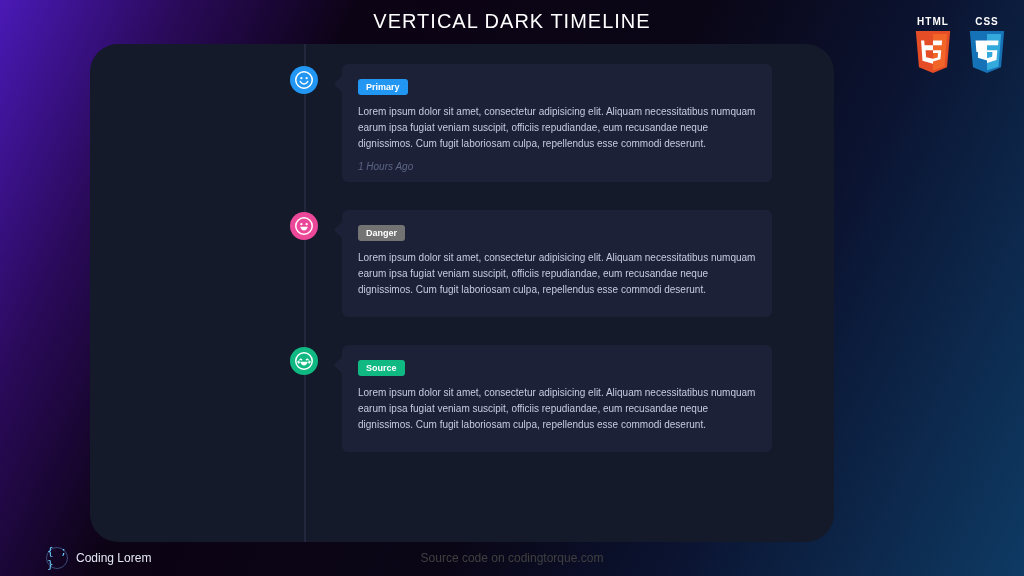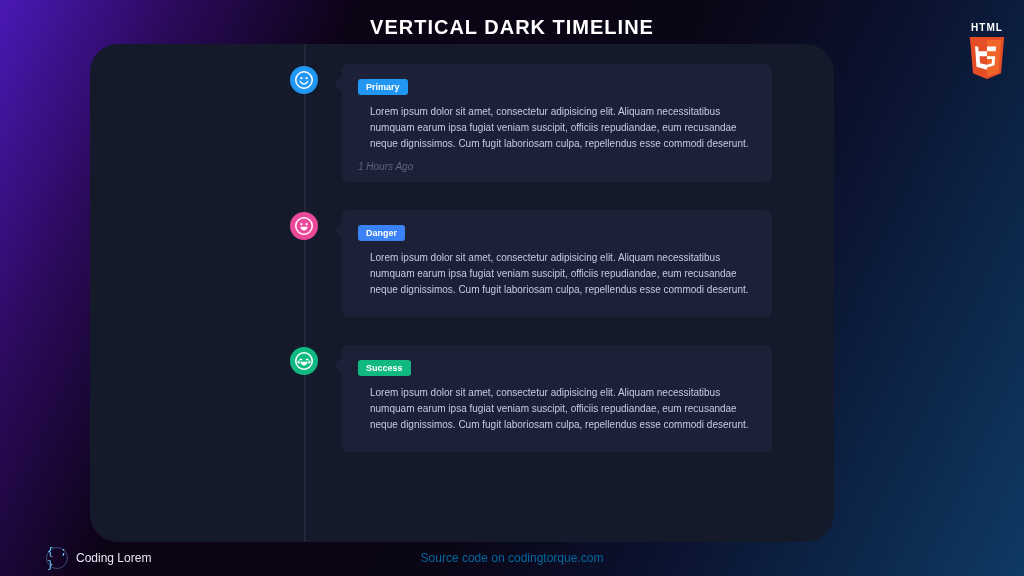--- a/index.html
+++ b/index.html
@@ -6,30 +6,30 @@
   html, body { width: 1024px; height: 576px; overflow: hidden; }
   body {
     font-family: "Segoe UI", Arial, sans-serif;
     background: linear-gradient(115deg, #4a19b6 0%, #2a0a5a 14%, #0c0314 28%, #0a0616 55%, #0b1330 72%, #0e3a63 100%);
     color: #e4e7ef;
     position: relative;
   }
 
   .title {
     text-align: center;
-    font-weight: 700;
+    font-weight: 400;
     font-size: 20px;
     letter-spacing: 1px;
-    padding-top: 16px;
+    padding-top: 10px;
     color: #ffffff;
   }
 
   .tech-badges {
     position: absolute;
-    top: 22px;
+    top: 16px;
     right: 14px;
     display: flex;
     gap: 8px;
   }
   .tech-badge { width: 46px; display: flex; flex-direction: column; align-items: center; gap: 2px; }
   .tech-badge .lbl { font-size: 10px; font-weight: 800; letter-spacing: 1px; color: #fff; }
   .tech-badge svg { width: 42px; height: 48px; }
 
   .panel {
     position: absolute;
@@ -101,21 +101,20 @@
     padding: 3px 8px;
     border-radius: 3px;
     color: #fff;
     margin-bottom: 9px;
   }
   .body-text {
     font-size: 10px;
     line-height: 1.6;
     color: #c6cbe0;
     margin-bottom: 9px;
-    margin-left: 12px;
   }
   .time {
     font-size: 10px;
     color: #5c6483;
     font-style: italic;
   }
 
   .footer {
     position: absolute;
     bottom: 6px;
@@ -134,36 +133,44 @@
     gap: 8px;
     font-size: 12px;
     color: #e6e8f5;
   }
   .footer-brand .logo {
     width: 22px; height: 22px; border: 1.5px solid #3b4c7a; border-radius: 50%;
     display: flex; align-items: center; justify-content: center;
     font-size: 11px; color: #6ad1ff;
     font-family: monospace;
   }
-  .footer-center { font-size: 12px; color: #0369a1; }
+  .footer-center { font-size: 12px; color: #404040; }
 </style>
 </head>
 <body>
 
 <div class="title">VERTICAL DARK TIMELINE</div>
 
 <div class="tech-badges">
   <div class="tech-badge">
     <span class="lbl">HTML</span>
     <svg viewBox="0 0 44 50">
       <path fill="#E44D26" d="M4 2h36l-3.3 38L22 46 7.3 40z"></path>
       <path fill="#F16529" d="M22 5v38l12-3.5L36.8 5z"></path>
       <path fill="#fff" d="M22 12H12.8l.4 5H22v5h-7.8l.6 7.5L22 31v5.2l-11-3.1L9.5 12H22zm0 0h9.5l-.4 5H22v-5zm0 10h8.6l-.8 9.5L22 33.8V31l4.9-1.4.4-4.6H22v-5z"></path>
     </svg>
   </div>
+  <div class="tech-badge">
+    <span class="lbl">CSS</span>
+    <svg viewBox="0 0 44 50">
+      <path fill="#1572B6" d="M4 2h36l-3.3 38L22 46 7.3 40z"></path>
+      <path fill="#33A9DC" d="M22 5v38l12-3.5L36.8 5z"></path>
+      <path fill="#fff" d="M10 12h24l-.4 5H22v5h10.8l-.9 10.3L22 35.5v-5.1l5.4-1.5.3-4.9H10.9L10 12zm2.5 12H22v5h-4.5l-.2-2.5 4.7 1.3v5.1l-9.5-2.9z"></path>
+    </svg>
+  </div>
 </div>
 
 <div class="panel">
   <div class="timeline">
 
     <div class="item">
       <div class="icon-circle" style="background:#2196f3">
         <svg viewBox="0 0 24 24">
             <circle cx="12" cy="12" r="11" fill="none" stroke="#fff" stroke-width="2"></circle>
             <circle cx="8.5" cy="9.5" r="1.5"></circle>
@@ -181,37 +188,37 @@
     <div class="item">
       <div class="icon-circle" style="background:#ec4899">
         <svg viewBox="0 0 24 24">
             <circle cx="12" cy="12" r="11" fill="none" stroke="#fff" stroke-width="2"></circle>
             <circle cx="8.5" cy="9.5" r="1.5"></circle>
             <circle cx="15.5" cy="9.5" r="1.5"></circle>
             <path d="M7 13h10c-.6 3-2.8 5-5 5s-4.4-2-5-5z" fill="#fff"></path>
           </svg>
       </div>
       <div class="card">
-        <span class="badge" style="background:#3b82f6">Danger</span>
+        <span class="badge" style="background:#737373">Danger</span>
         <div class="body-text">Lorem ipsum dolor sit amet, consectetur adipisicing elit. Aliquam necessitatibus numquam earum ipsa fugiat veniam suscipit, officiis repudiandae, eum recusandae neque dignissimos. Cum fugit laboriosam culpa, repellendus esse commodi deserunt.</div>
       </div>
     </div>
 
     <div class="item">
       <div class="icon-circle" style="background:#10b981">
         <svg viewBox="0 0 24 24">
             <circle cx="12" cy="12" r="11" fill="none" stroke="#fff" stroke-width="2"></circle>
             <path d="M6.5 10.5c.6-1.2 1.8-1.2 2.4 0M15.1 10.5c.6-1.2 1.8-1.2 2.4 0" stroke="#fff" stroke-width="1.6" stroke-linecap="round" fill="none"></path>
             <path d="M7 13h10c-.6 3-2.8 5-5 5s-4.4-2-5-5z" fill="#fff"></path>
             <ellipse cx="4.8" cy="13.5" rx="1.6" ry="2.1" fill="#fff" transform="rotate(-20 4.8 13.5)"></ellipse>
             <ellipse cx="19.2" cy="13.5" rx="1.6" ry="2.1" fill="#fff" transform="rotate(20 19.2 13.5)"></ellipse>
           </svg>
       </div>
       <div class="card">
-        <span class="badge" style="background:#10b981">Success</span>
+        <span class="badge" style="background:#10b981">Source</span>
         <div class="body-text">Lorem ipsum dolor sit amet, consectetur adipisicing elit. Aliquam necessitatibus numquam earum ipsa fugiat veniam suscipit, officiis repudiandae, eum recusandae neque dignissimos. Cum fugit laboriosam culpa, repellendus esse commodi deserunt.</div>
       </div>
     </div>
 
   </div>
 </div>
 
 <div class="footer">
   <div class="footer-brand">
     <span class="logo">{ ; }</span>

